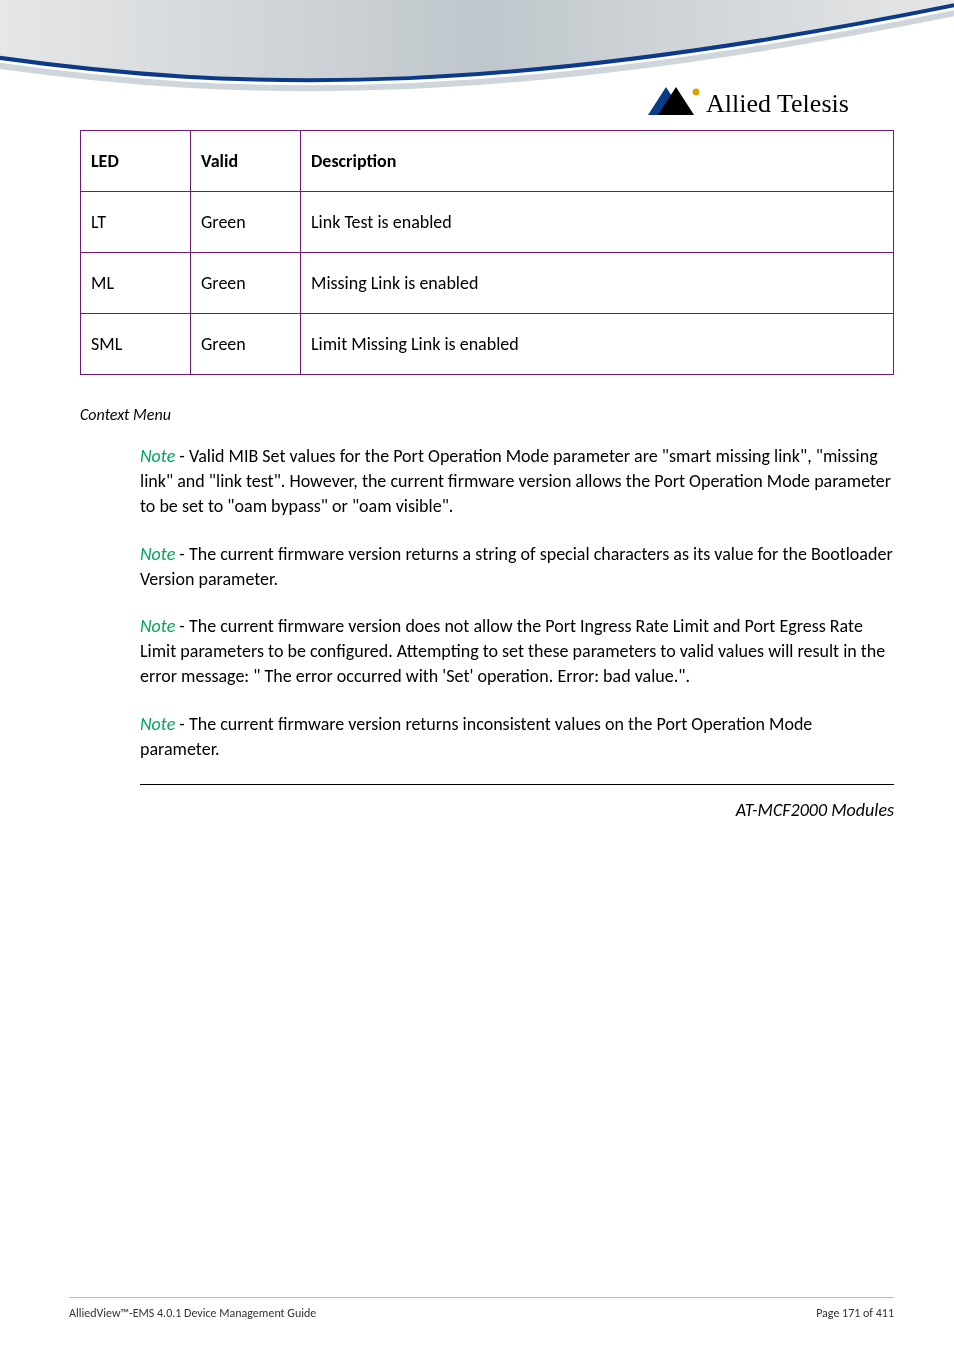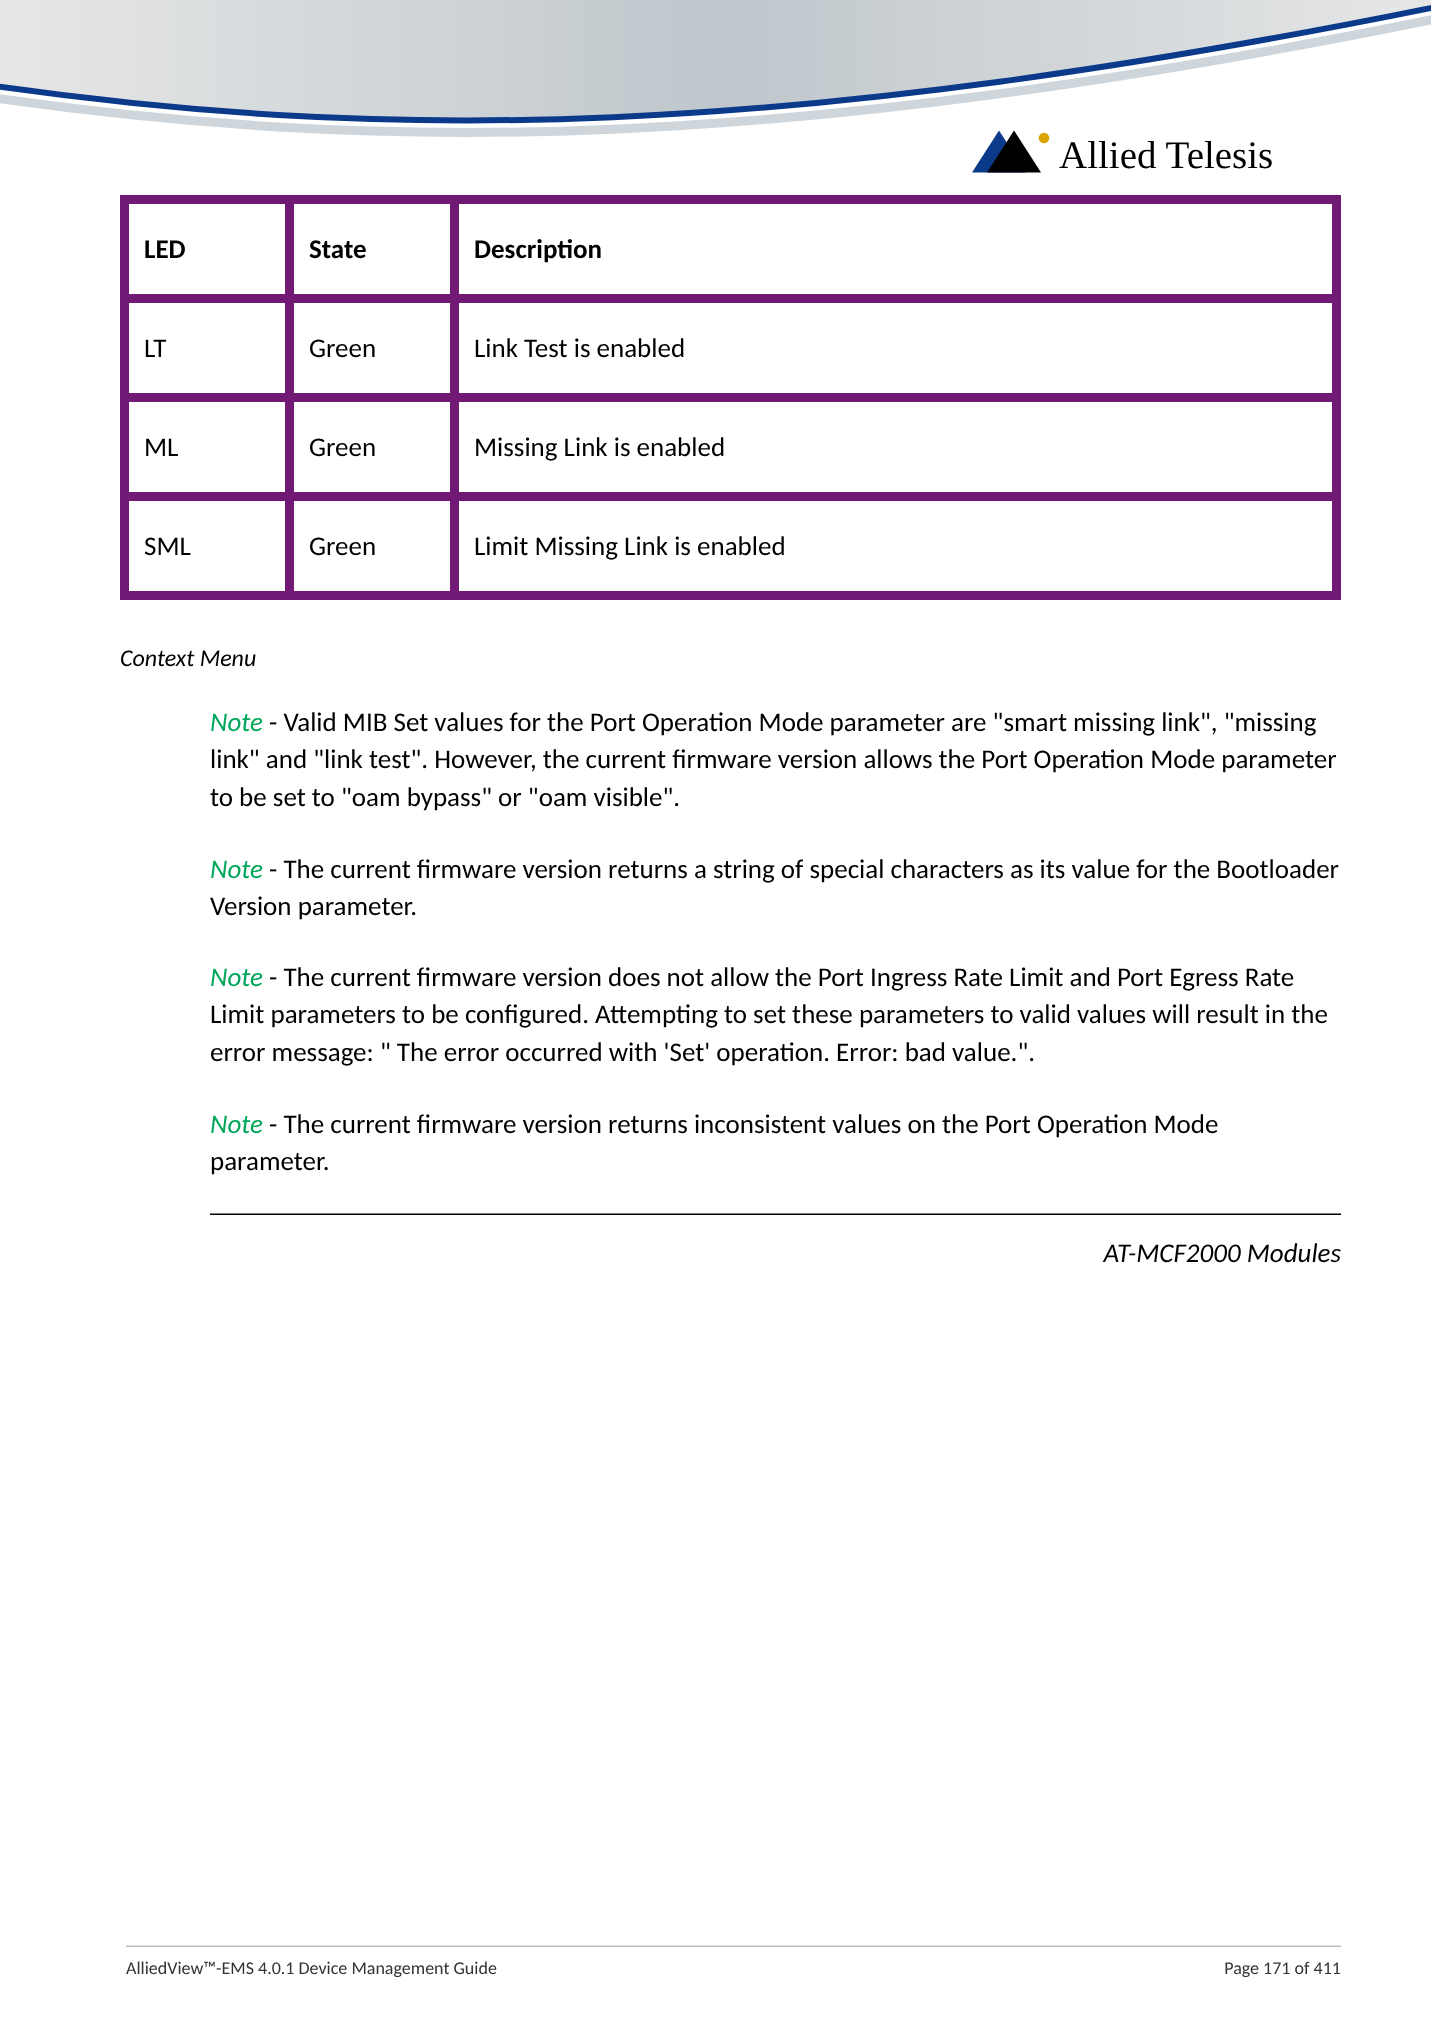--- a/index.html
+++ b/index.html
@@ -29,21 +29,21 @@
     top: 130px;
     left: 80px;
     right: 60px;
   }
   table.led {
     width: 100%;
     border-collapse: collapse;
     font-size: 18px;
   }
   table.led th, table.led td {
-    border: 6px solid #701a75;
+    border: 1px solid #701a75;
     padding: 19px 10px;
     text-align: left;
     vertical-align: middle;
   }
   table.led th {
     font-weight: bold;
   }
   .col-led { width: 110px; }
   .col-state { width: 110px; }
   .section-heading {
@@ -71,21 +71,21 @@
   }
   .right-label {
     text-align: right;
     font-size: 18px;
     margin-top: 14px;
     font-style: italic;
   }
   .footer {
     position: absolute;
     bottom: 30px;
-    left: 84px;
+    left: 69px;
     right: 60px;
     border-top: 1px solid #bbb;
     padding-top: 8px;
     display: flex;
     justify-content: space-between;
     font-size: 12px;
     color: #333;
   }
 </style>
 </head>
@@ -114,21 +114,21 @@
     <text x="60" y="27" font-family="Georgia, 'Times New Roman', serif" font-size="26" fill="#000">Allied Telesis</text>
   </svg>
 </div>
 
 <div class="content">
 
   <table class="led">
     <thead>
       <tr>
         <th class="col-led">LED</th>
-        <th class="col-state">State</th>
+        <th class="col-state">Valid</th>
         <th>Description</th>
       </tr>
     </thead>
     <tbody>
       <tr>
         <td>LT</td>
         <td>Green</td>
         <td>Link Test is enabled</td>
       </tr>
       <tr>

